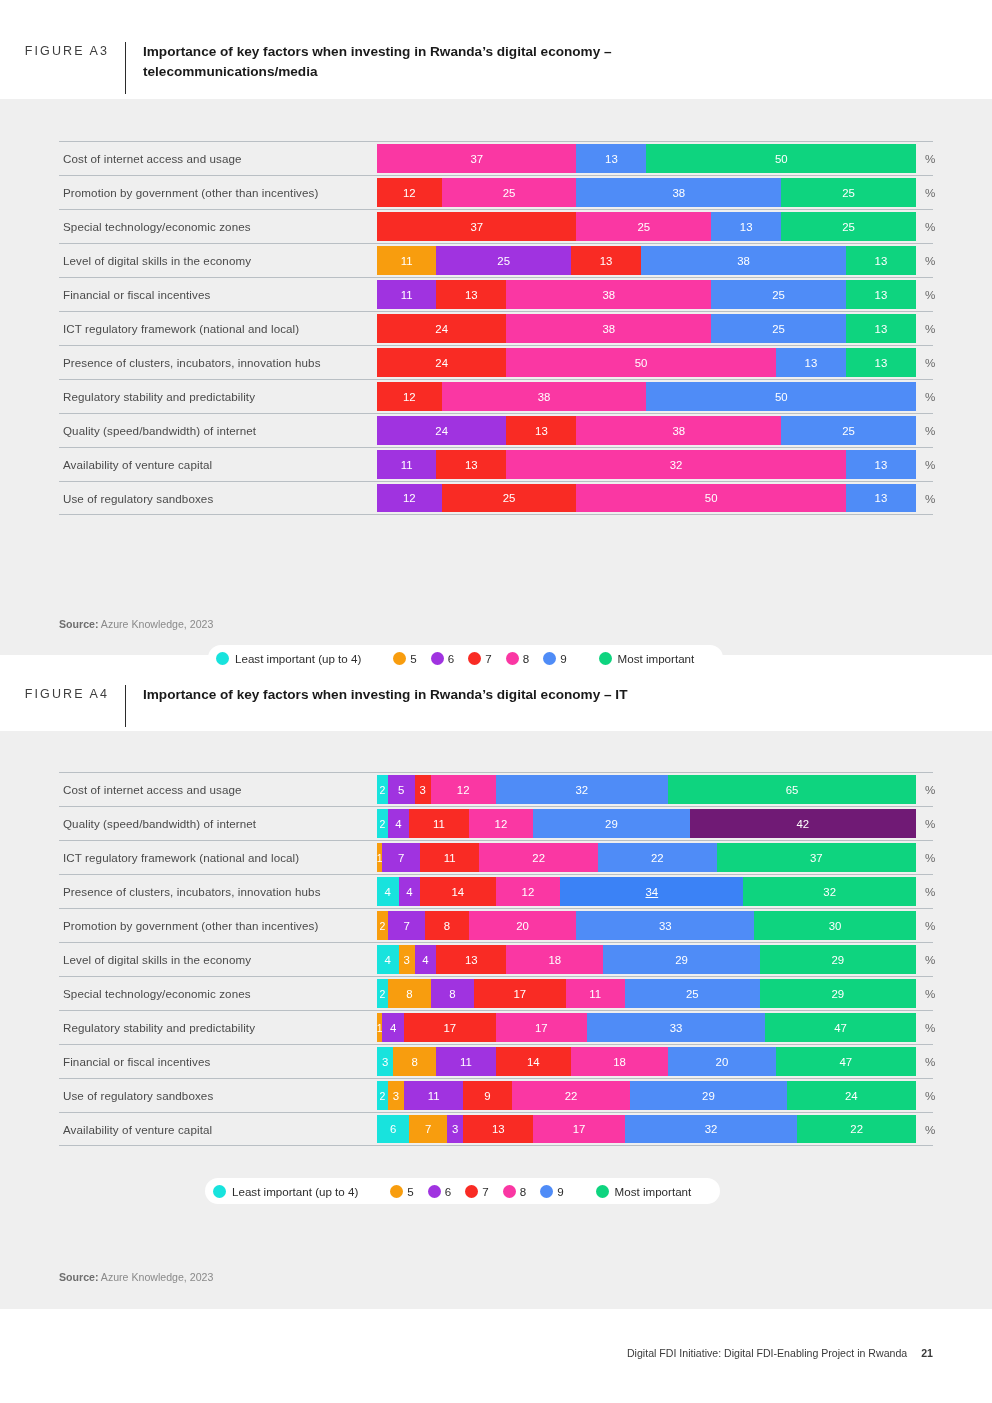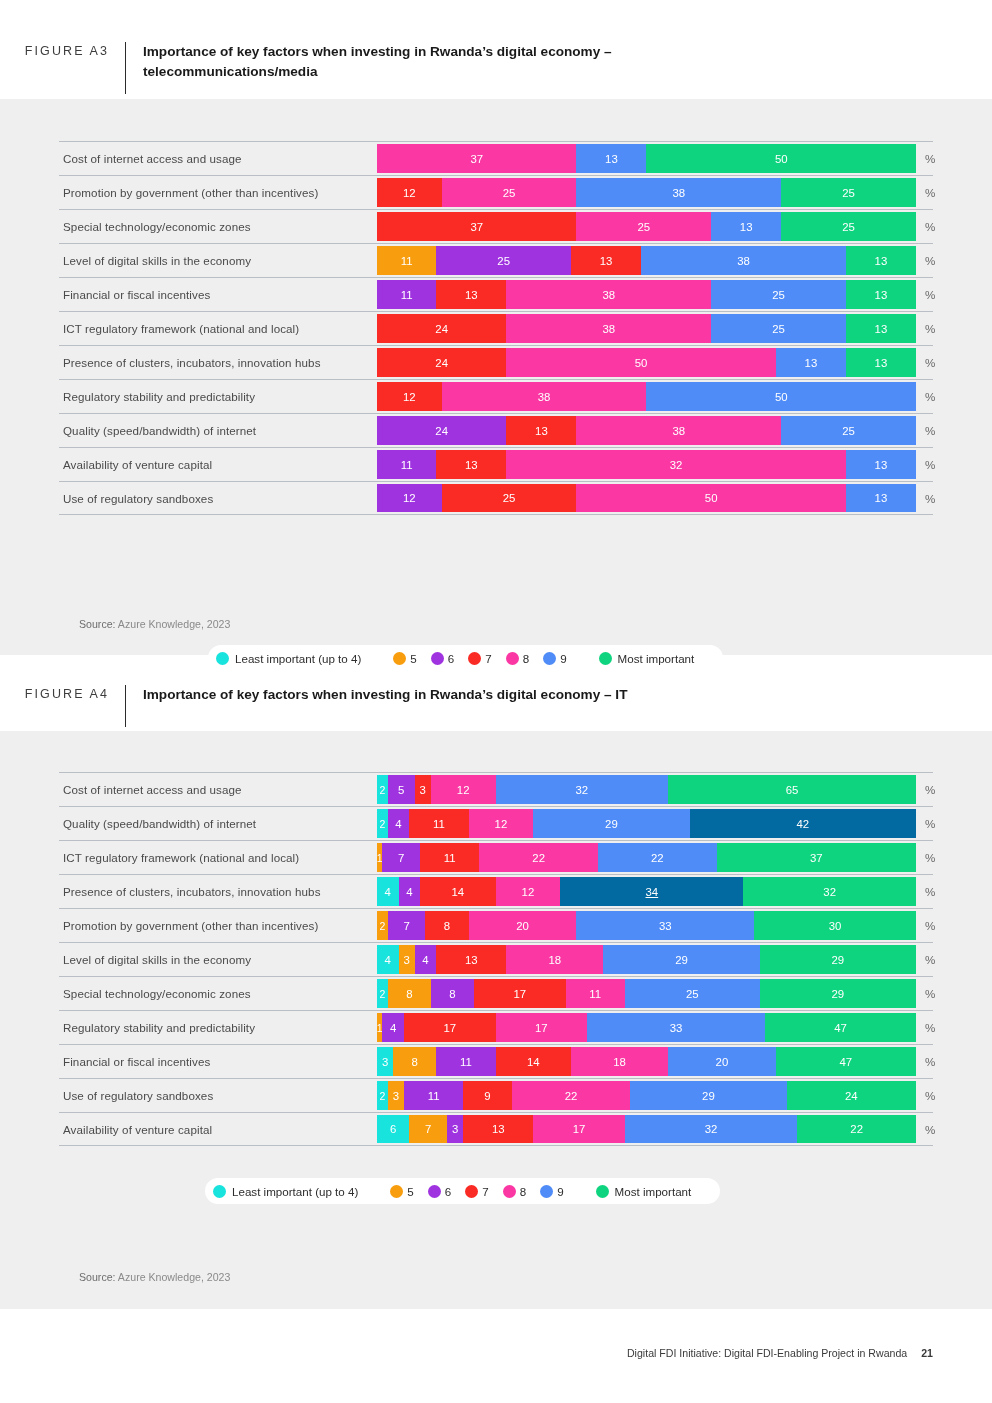--- a/index.html
+++ b/index.html
@@ -63,21 +63,21 @@
   .legend-item { display: flex; align-items: center; margin-right: 14px; }
   .legend-item:last-child { margin-right: 15px; }
   .dot { width: 13px; height: 13px; border-radius: 50%; display: inline-block; }
   .legend-label { font-size: 11.6px; color: #2d2d2d; margin-left: 6px; white-space: nowrap; }
   .legend-label.num { margin-left: 4px; }
   .legend-gap { width: 18px; }
 
   .source {
     font-size: 10.6px; color: #8a8a8a;
   }
-  .source b { color: #6e6e6e; font-weight: normal; margin-left: 20px; }
+  .source b { color: #6e6e6e; font-weight: bold; }
 
   .footer {
     position: absolute; right: 59px; bottom: 44px;
     font-size: 10.6px; color: #3a3a3a; white-space: nowrap;
   }
   .footer .pageno { margin-left: 14px; font-weight: bold; }
 </style>
 </head>
 <body>
 
@@ -262,21 +262,21 @@
           <div class="pct" style="left: 866px;">%</div>
         </div>
         <div class="row">
           <div class="row-label">Quality (speed/bandwidth) of internet</div>
           <div class="bar" style="left: 318px; width: 539px;">
             <div class="seg" style="background: rgb(24, 227, 221); width: 2%; font-size: 10.5px;">2</div>
             <div class="seg" style="background: rgb(160, 51, 224); width: 4%;">4</div>
             <div class="seg" style="background: rgb(249, 43, 36); width: 11%;">11</div>
             <div class="seg" style="background: rgb(250, 55, 163); width: 12%;">12</div>
             <div class="seg" style="background: rgb(79, 140, 247); width: 29%;">29</div>
-            <div class="seg" style="background: #0369a1; width: 42%;">42</div>
+            <div class="seg" style="background: #701a75; width: 42%;">42</div>
           </div>
           <div class="pct" style="left: 866px;">%</div>
         </div>
         <div class="row">
           <div class="row-label">ICT regulatory framework (national and local)</div>
           <div class="bar" style="left: 318px; width: 539px;">
             <div class="seg" style="background: rgb(248, 157, 14); width: 1%; font-size: 10.5px;">1</div>
             <div class="seg" style="background: rgb(160, 51, 224); width: 7%;">7</div>
             <div class="seg" style="background: rgb(249, 43, 36); width: 11%;">11</div>
             <div class="seg" style="background: rgb(250, 55, 163); width: 22%;">22</div>
@@ -285,21 +285,21 @@
           </div>
           <div class="pct" style="left: 866px;">%</div>
         </div>
         <div class="row">
           <div class="row-label">Presence of clusters, incubators, innovation hubs</div>
           <div class="bar" style="left: 318px; width: 539px;">
             <div class="seg" style="background: rgb(24, 227, 221); width: 4%;">4</div>
             <div class="seg" style="background: rgb(160, 51, 224); width: 4%;">4</div>
             <div class="seg" style="background: rgb(249, 43, 36); width: 14%;">14</div>
             <div class="seg" style="background: rgb(250, 55, 163); width: 12%;">12</div>
-            <div class="seg" style="background: #0369a1; width: 34%; text-decoration: underline;">34</div>
+            <div class="seg" style="background: #3b82f6; width: 34%; text-decoration: underline;">34</div>
             <div class="seg" style="background: rgb(14, 212, 127); width: 32%;">32</div>
           </div>
           <div class="pct" style="left: 866px;">%</div>
         </div>
         <div class="row">
           <div class="row-label">Promotion by government (other than incentives)</div>
           <div class="bar" style="left: 318px; width: 539px;">
             <div class="seg" style="background: rgb(248, 157, 14); width: 2%; font-size: 10.5px;">2</div>
             <div class="seg" style="background: rgb(160, 51, 224); width: 7%;">7</div>
             <div class="seg" style="background: rgb(249, 43, 36); width: 8%;">8</div>

